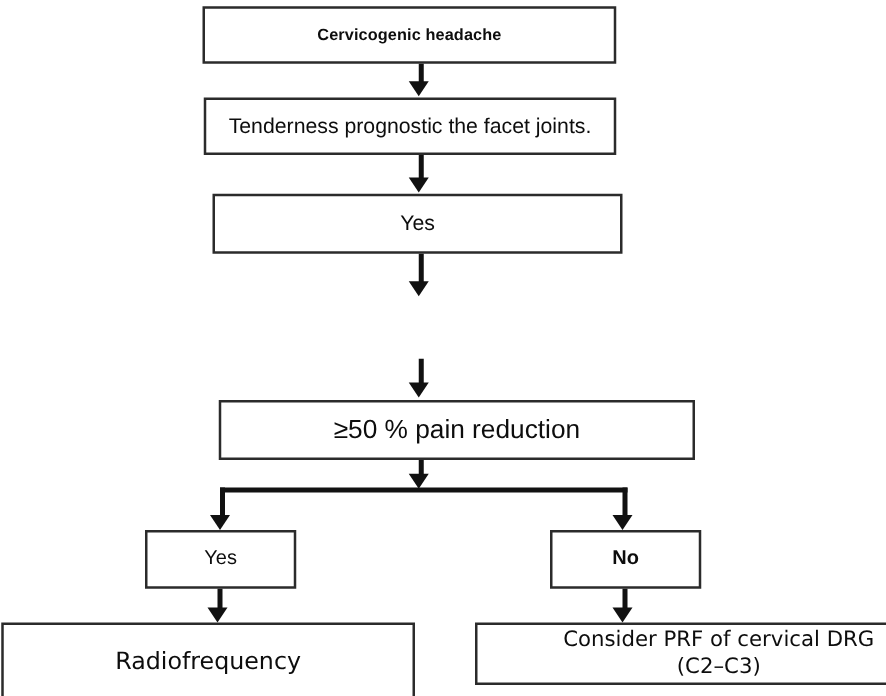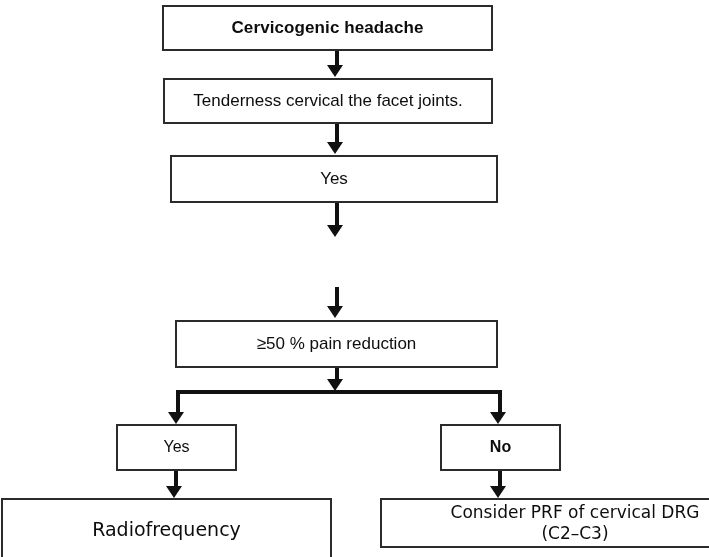--- a/index.html
+++ b/index.html
@@ -31,29 +31,29 @@
     color: #0d0d0d;
     line-height: 1.18;
     padding: 0 6px;
   }
   .node .label {
     display: block;
     width: 100%;
   }
   
   #node-headache      { left: 162px; top: 5px;   width: 331px; height: 46px;
-                        font-size: 17px; font-weight: 700; letter-spacing: .1px; }
+                        font-size: 13px; font-weight: 700; letter-spacing: .1px; }
   #node-tenderness    { left: 163px; top: 78px;  width: 330px; height: 46px;
                         font-size: 17px; font-weight: 400; }
   #node-yes-1         { left: 170px; top: 155px; width: 328px; height: 48px;
                         font-size: 17px; font-weight: 400; }
   #node-block         { left: 170px; top: 239px; width: 331px; height: 48px;
                         font-size: 17px; font-weight: 400; }
-  #node-reduction     { left: 175px; top: 320px; width: 323px; height: 48px;
-                        font-size: 17px; font-weight: 400; }
+  #node-reduction     { left: 175px; top: 320px; width: 381px; height: 48px;
+                        font-size: 21px; font-weight: 400; }
   #node-branch-yes    { left: 116px; top: 424px; width: 121px; height: 47px;
                         font-size: 16px; font-weight: 400; }
   #node-branch-no     { left: 440px; top: 424px; width: 121px; height: 47px;
                         font-size: 16px; font-weight: 700; }
   #node-radiofrequency{ left: 1px;   top: 498px; width: 331px; height: 62px;
                         font-size: 19px; font-weight: 400; }
   #node-prf           { left: 380px; top: 498px; width: 390px; height: 50px;
                         font-size: 17px; font-weight: 400; }
   #node-radiofrequency .label,
   #node-prf .label { font-family: "DejaVu Sans", sans-serif; }
@@ -105,21 +105,21 @@
 </head>
 <body>
 
 <div id="chart-root">
 
   <div class="node" id="node-headache">
     <span class="label">Cervicogenic headache</span>
   </div>
 
   <div class="node" id="node-tenderness">
-    <span class="label">Tenderness cervical the facet joints.</span>
+    <span class="label">Tenderness prognostic the facet joints.</span>
   </div>
 
   <div class="node" id="node-yes-1">
     <span class="label">Yes</span>
   </div>
 
 
   <div class="node" id="node-reduction">
     <span class="label">≥50 % pain reduction</span>
   </div>

